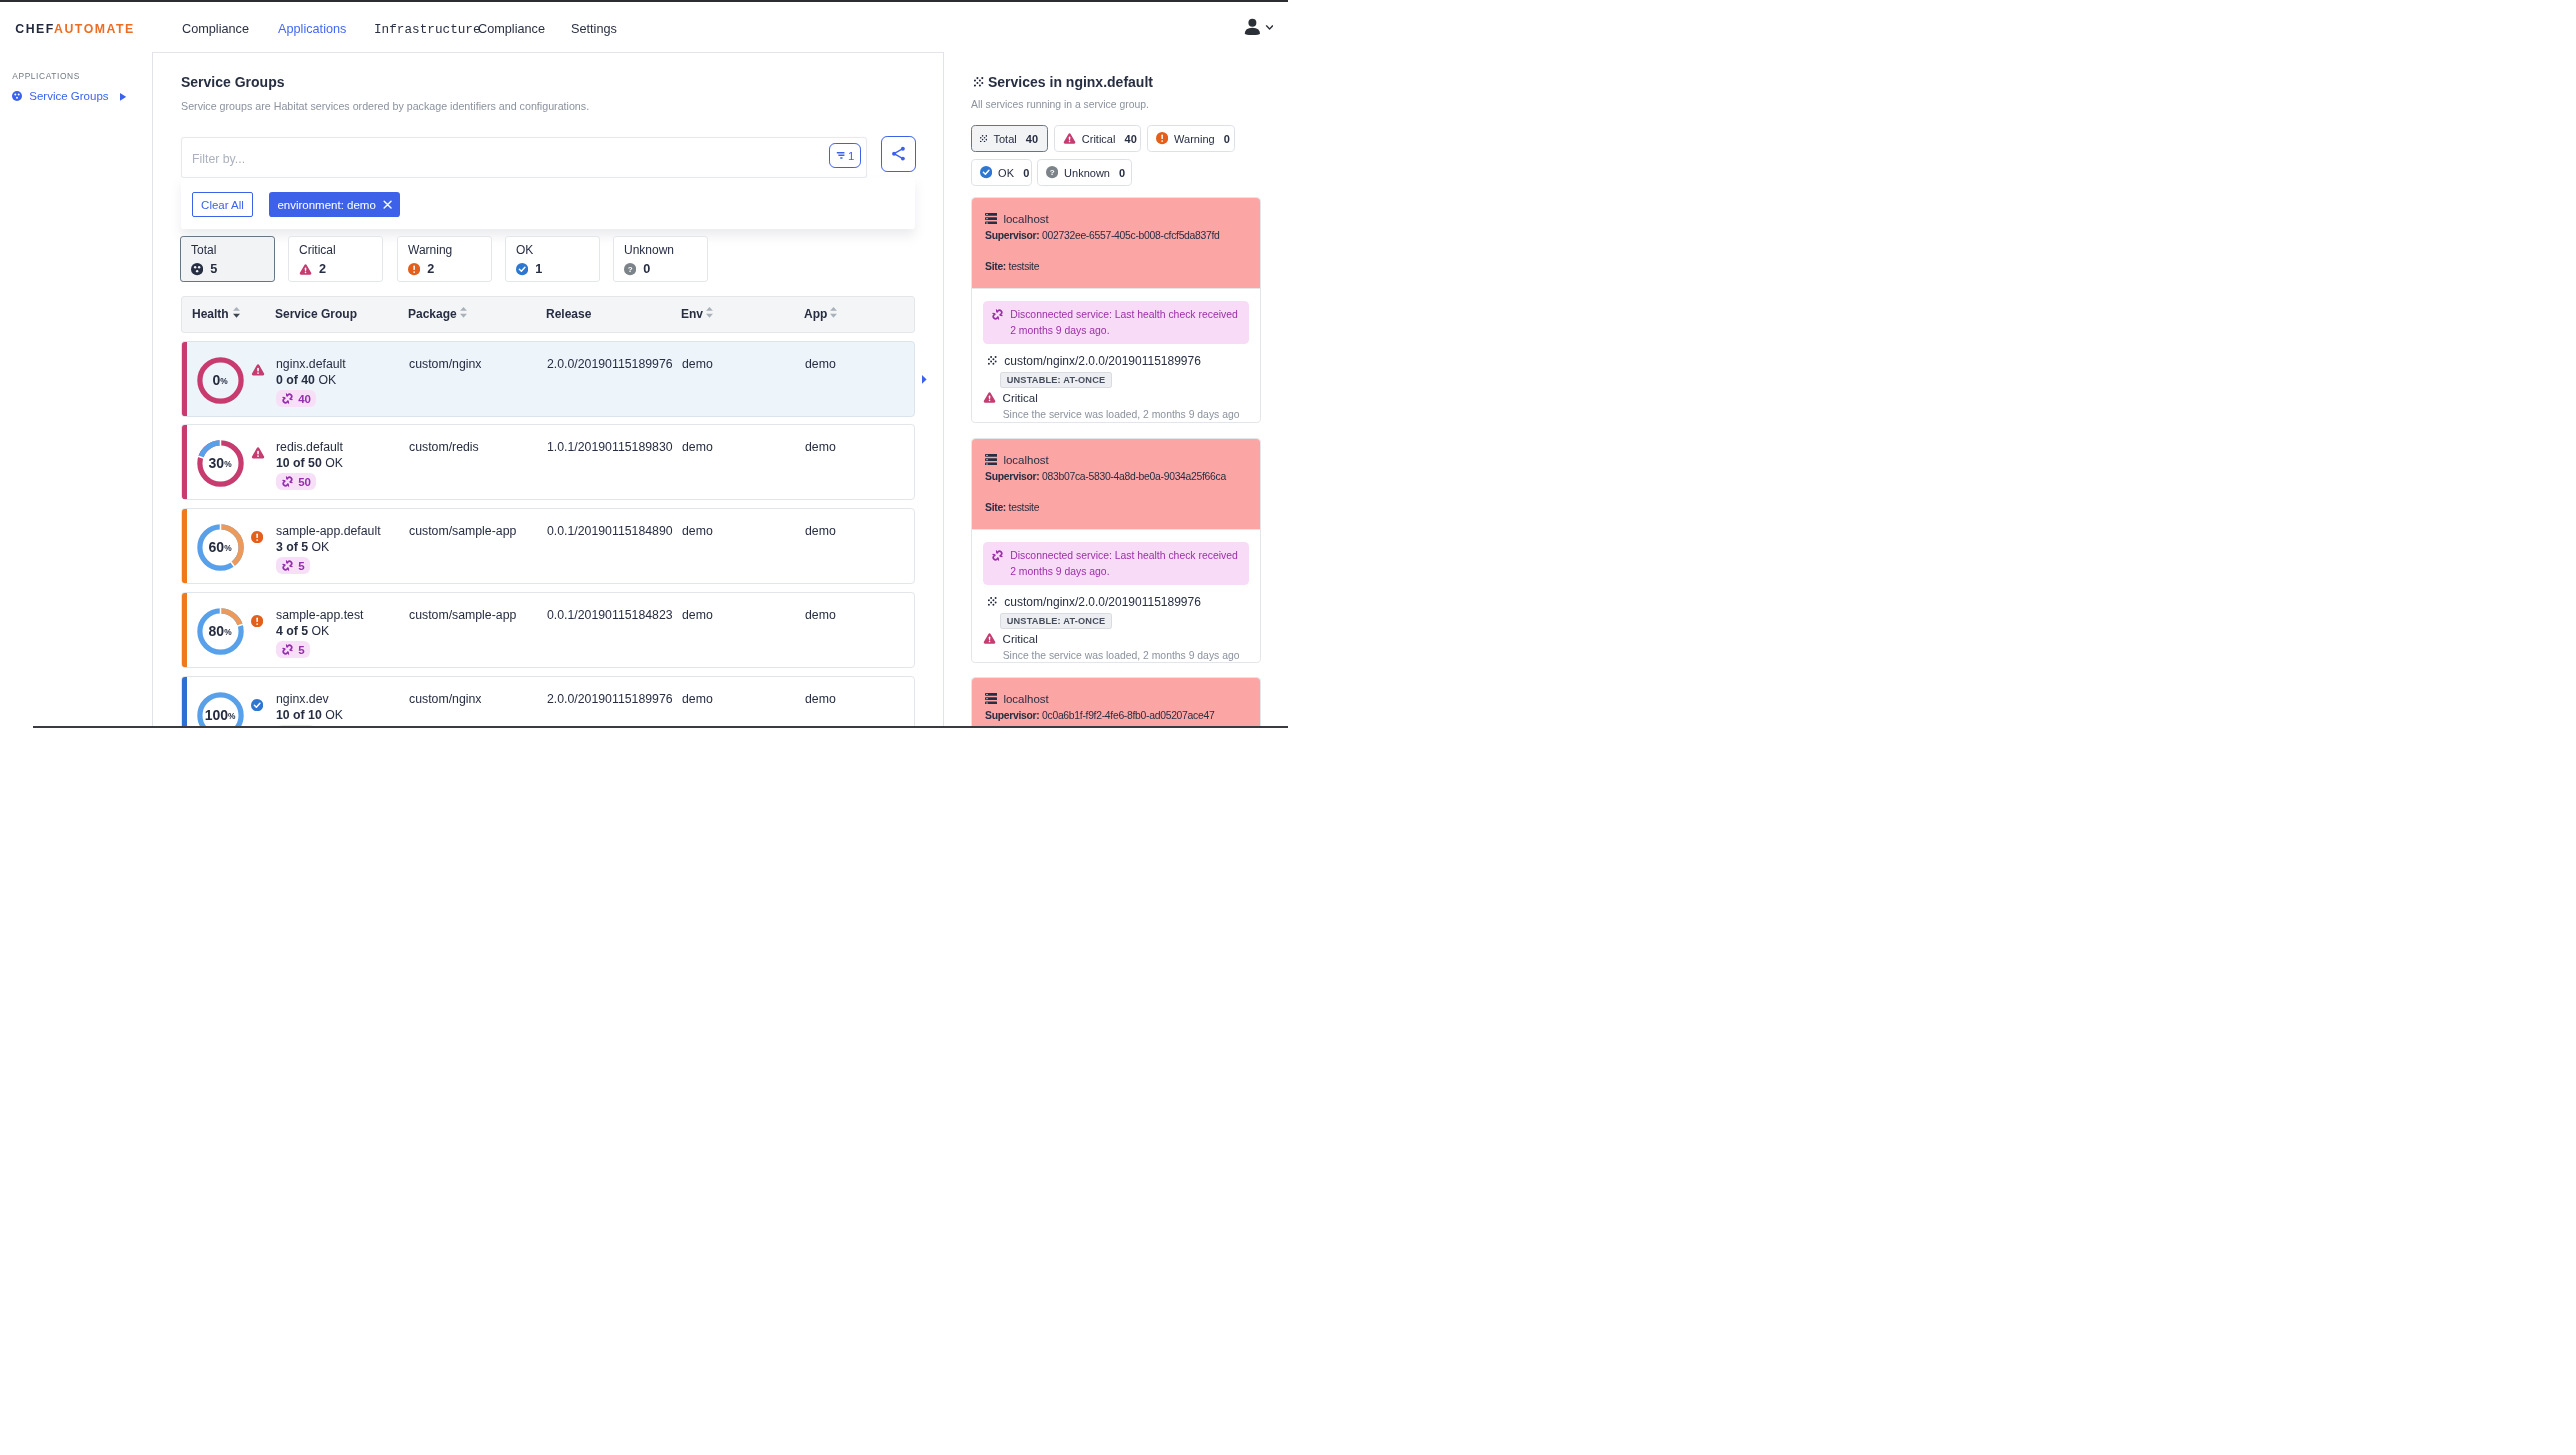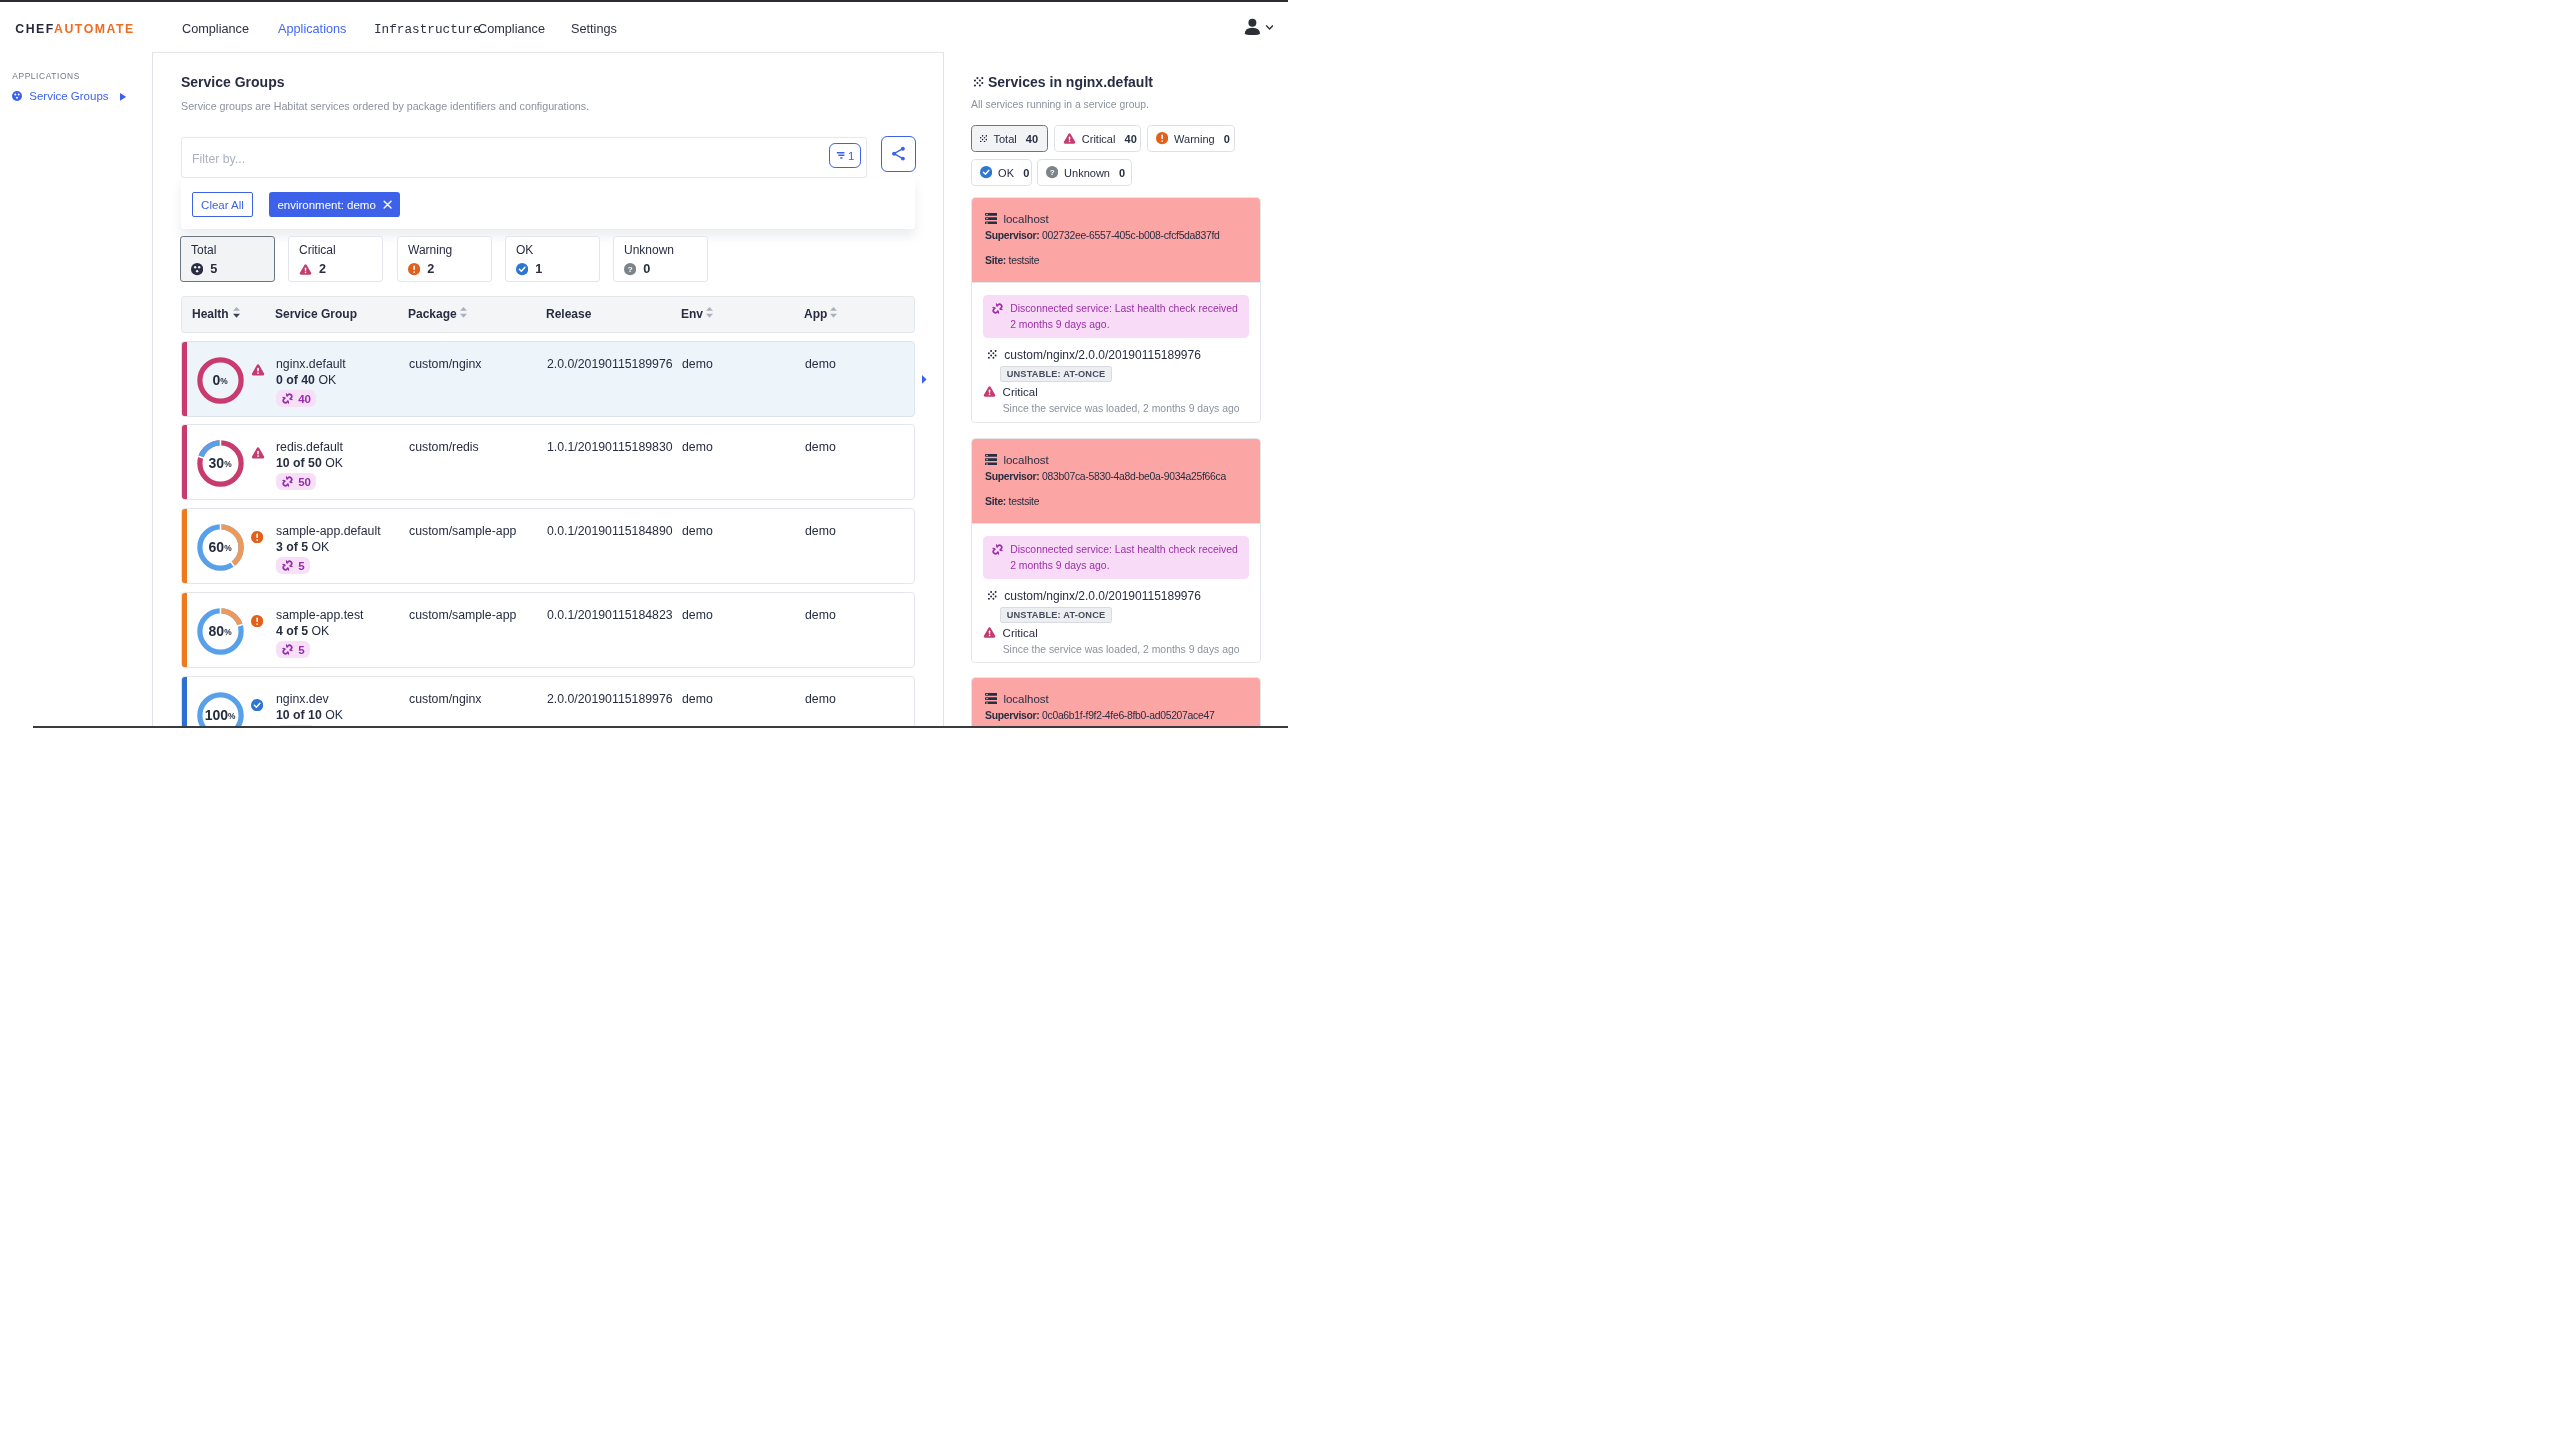--- a/index.html
+++ b/index.html
@@ -57,21 +57,21 @@
 
 #rpanel{left:943px;top:52px;width:345px;height:675px;border-left:0.8px solid #e0e3e7;background:#fff;}
 .rp-h1{left:988px;top:74px;font-size:14px;font-weight:bold;color:#272e42;}
 .rp-sub{left:971px;top:99px;font-size:10.4px;color:#8b929e;}
 .chip2{position:absolute;height:27px;border:0.8px solid #dde1e6;border-radius:4.6px;background:#fff;display:flex;align-items:center;gap:6.1px;padding:0 7.7px;font-size:11px;color:#272e42;white-space:nowrap;overflow:hidden;}
 .chip2 b{font-weight:bold;}
 .chip2.sel{background:#f2f3f5;border:1.2px solid #69757f;}
 .svcard{position:absolute;left:971px;width:290px;background:#fff;border:0.8px solid #e2e5e9;border-radius:4.6px;overflow:hidden;}
 .svhead{background:#fca5a5;border-bottom:0.8px solid #e4e7ea;padding:14.6px 13px 15.3px 13px;}
 .svhost{display:flex;align-items:center;gap:6.1px;font-size:11.5px;color:#272e42;}
-.svline{margin-top:13px;font-size:10.4px;line-height:12px;color:#272e42;white-space:nowrap;letter-spacing:-0.3px;}
+.svline{margin-top:19px;font-size:10.4px;line-height:12px;color:#272e42;white-space:nowrap;letter-spacing:-0.3px;}
 .svline b{font-weight:bold;}
 .svbody{padding:11.5px 10.7px 12.3px 10.7px;}
 .banner{background:#f8dcf7;border-radius:4.6px;padding:6.1px 7.7px 6.1px 8.4px;display:flex;gap:6.1px;color:#9c2fa7;font-size:10.4px;line-height:15.7px;}
 .pkgline{display:flex;align-items:center;gap:7px;margin:9.2px 0 0 5.4px;font-size:12px;color:#272e42;}
 .tag{display:inline-block;margin:4.6px 0 0 17.6px;padding:1.5px 5.4px 2.3px 5.4px;background:#edeef1;border:0.8px solid #d8dbdf;border-radius:2.3px;font-size:9.2px;font-weight:bold;color:#454e5c;letter-spacing:0.2px;}
 .critline{display:flex;align-items:center;gap:6.1px;margin:3.8px 0 0 0.8px;font-size:11.5px;color:#272e42;}
 .sinceline{margin:5.4px 0 0 20px;font-size:10.4px;color:#8b929e;white-space:nowrap;}
 #botbar{left:33px;top:726px;width:1255px;height:1.7px;background:#3a3b3e;}
 </style>
 </head>

